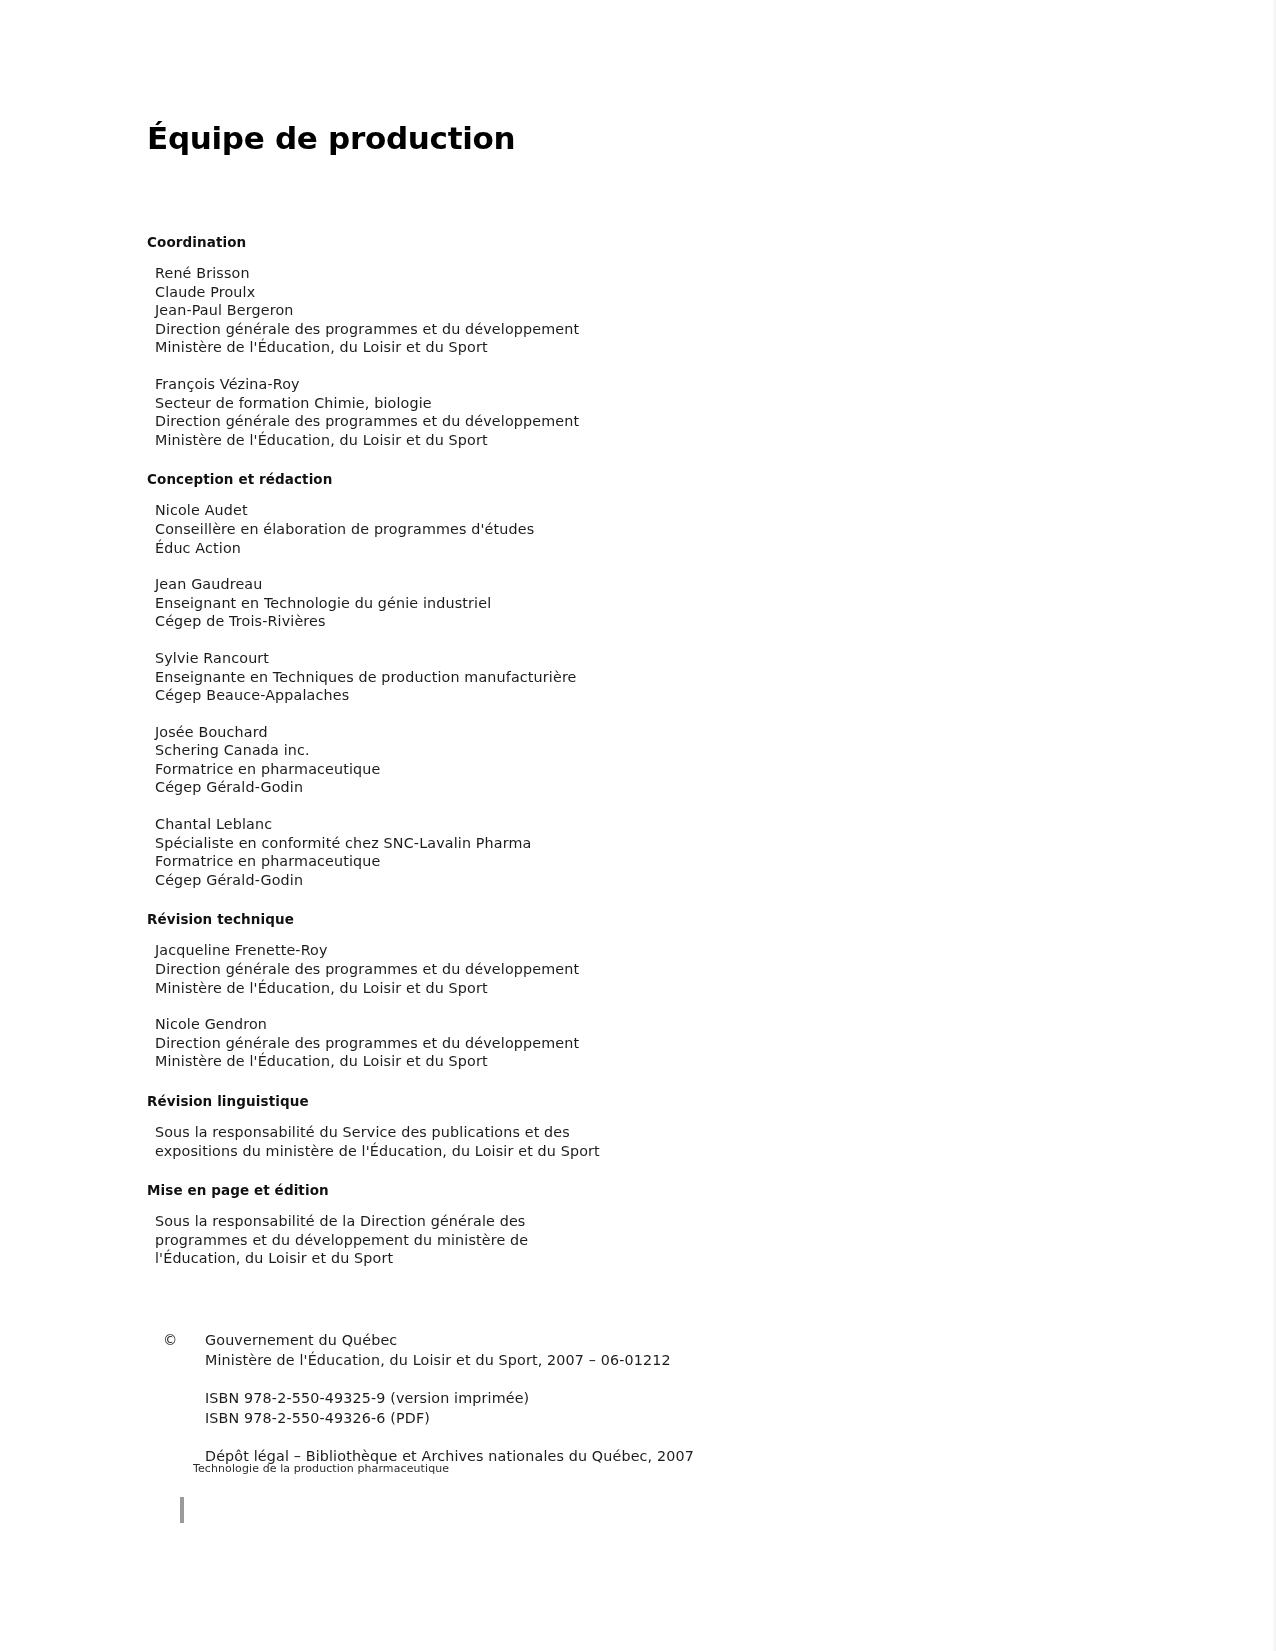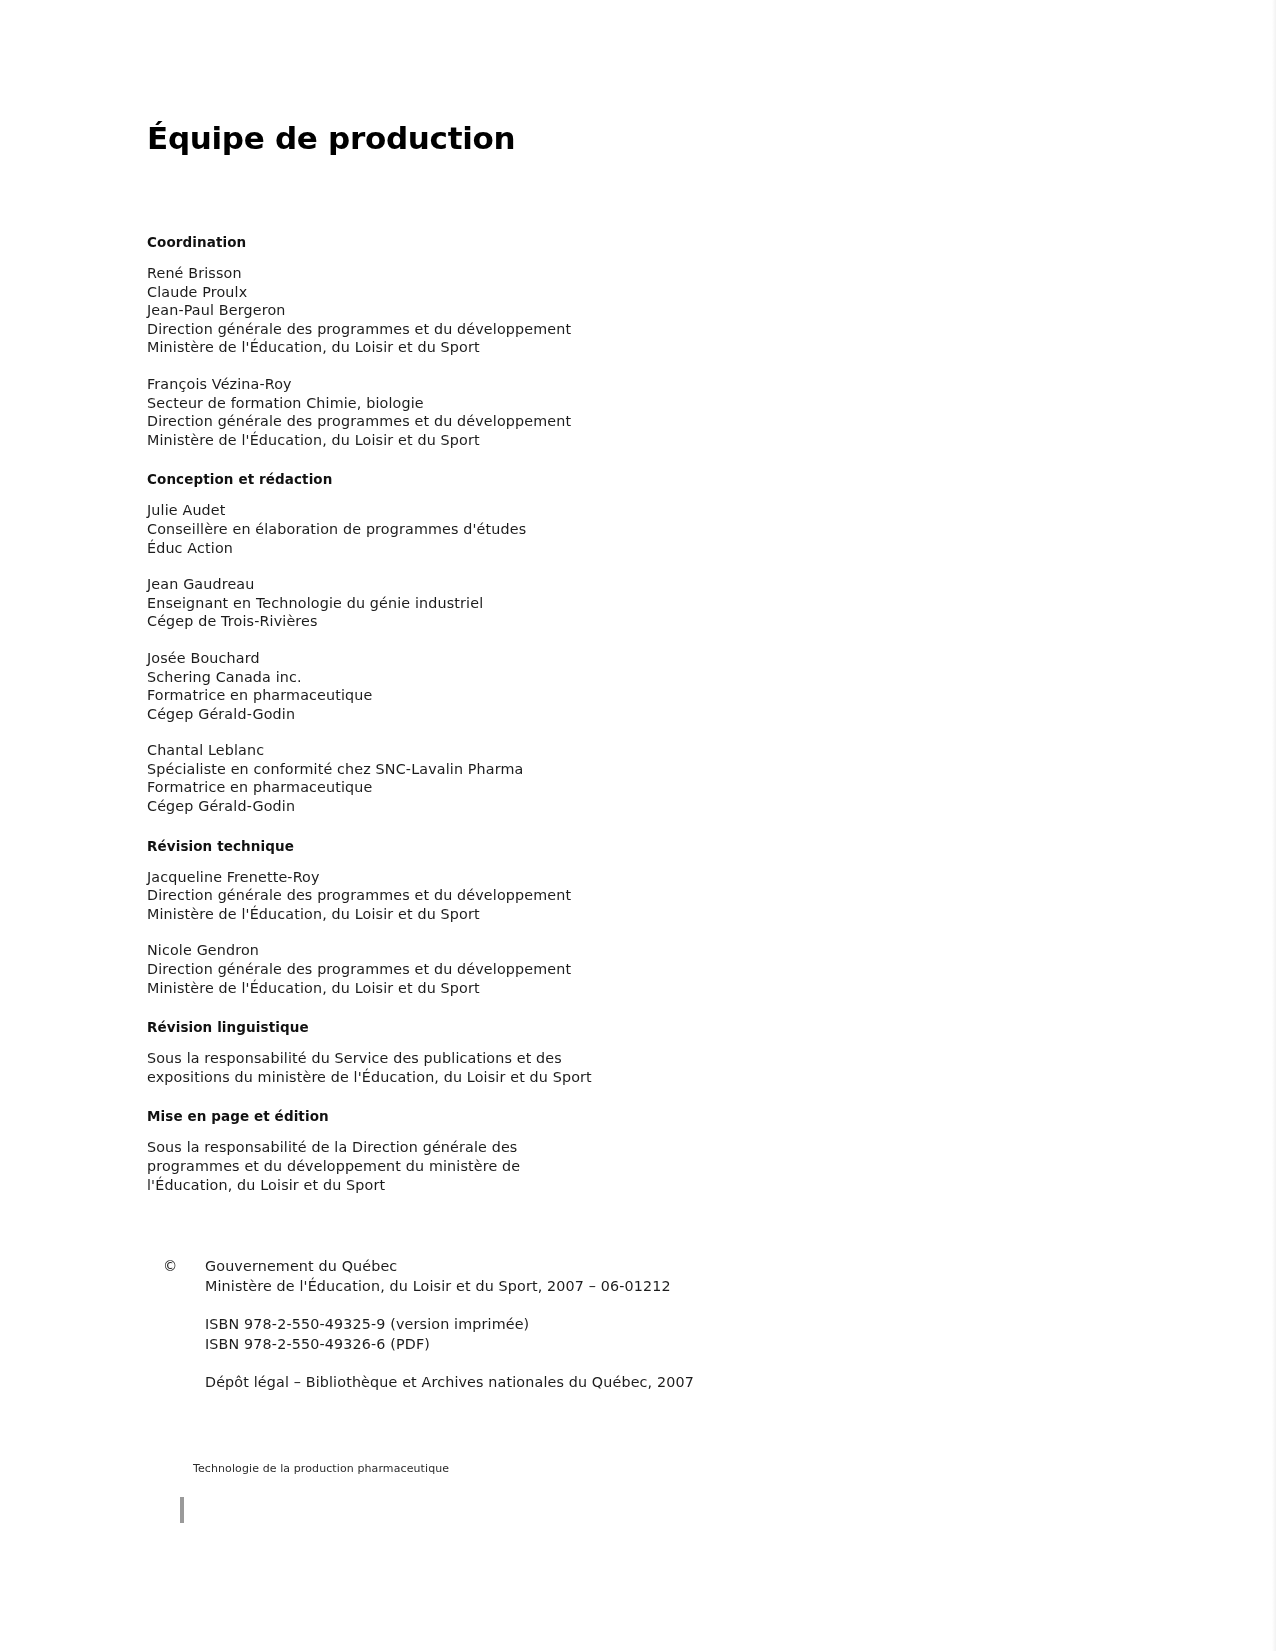--- a/index.html
+++ b/index.html
@@ -45,21 +45,21 @@
     font-size: 13.5px;
     font-weight: bold;
     color: #111111;
     margin: 0 0 14px 0;
     letter-spacing: 0.1px;
   }
   .section + .section .section-heading {
     margin-top: 22px;
   }
   .block {
-    margin: 0 0 18px 0;
+    margin: 0 0 18px 8px;
   }
   .block:last-child {
     margin-bottom: 0;
   }
   .line {
     font-size: 14.3px;
     line-height: 18.6px;
     color: #1c1c1c;
     letter-spacing: 0.15px;
     white-space: pre;
@@ -138,28 +138,33 @@
           <div class="block">
             <div class="line">François Vézina-Roy</div>
             <div class="line">Secteur de formation Chimie, biologie</div>
             <div class="line">Direction générale des programmes et du développement</div>
             <div class="line">Ministère de l'Éducation, du Loisir et du Sport</div>
           </div>
         </div>
         <div class="section">
           <div class="section-heading">Conception et rédaction</div>
           <div class="block">
-            <div class="line">Julie Audet</div>
+            <div class="line">Nicole Audet</div>
             <div class="line">Conseillère en élaboration de programmes d'études</div>
             <div class="line">Éduc Action</div>
           </div>
           <div class="block">
             <div class="line">Jean Gaudreau</div>
             <div class="line">Enseignant en Technologie du génie industriel</div>
             <div class="line">Cégep de Trois-Rivières</div>
+          </div>
+          <div class="block">
+            <div class="line">Sylvie Rancourt</div>
+            <div class="line">Enseignante en Techniques de production manufacturière</div>
+            <div class="line">Cégep Beauce-Appalaches</div>
           </div>
           <div class="block">
             <div class="line">Josée Bouchard</div>
             <div class="line">Schering Canada inc.</div>
             <div class="line">Formatrice en pharmaceutique</div>
             <div class="line">Cégep Gérald-Godin</div>
           </div>
           <div class="block">
             <div class="line">Chantal Leblanc</div>
             <div class="line">Spécialiste en conformité chez SNC-Lavalin Pharma</div>

